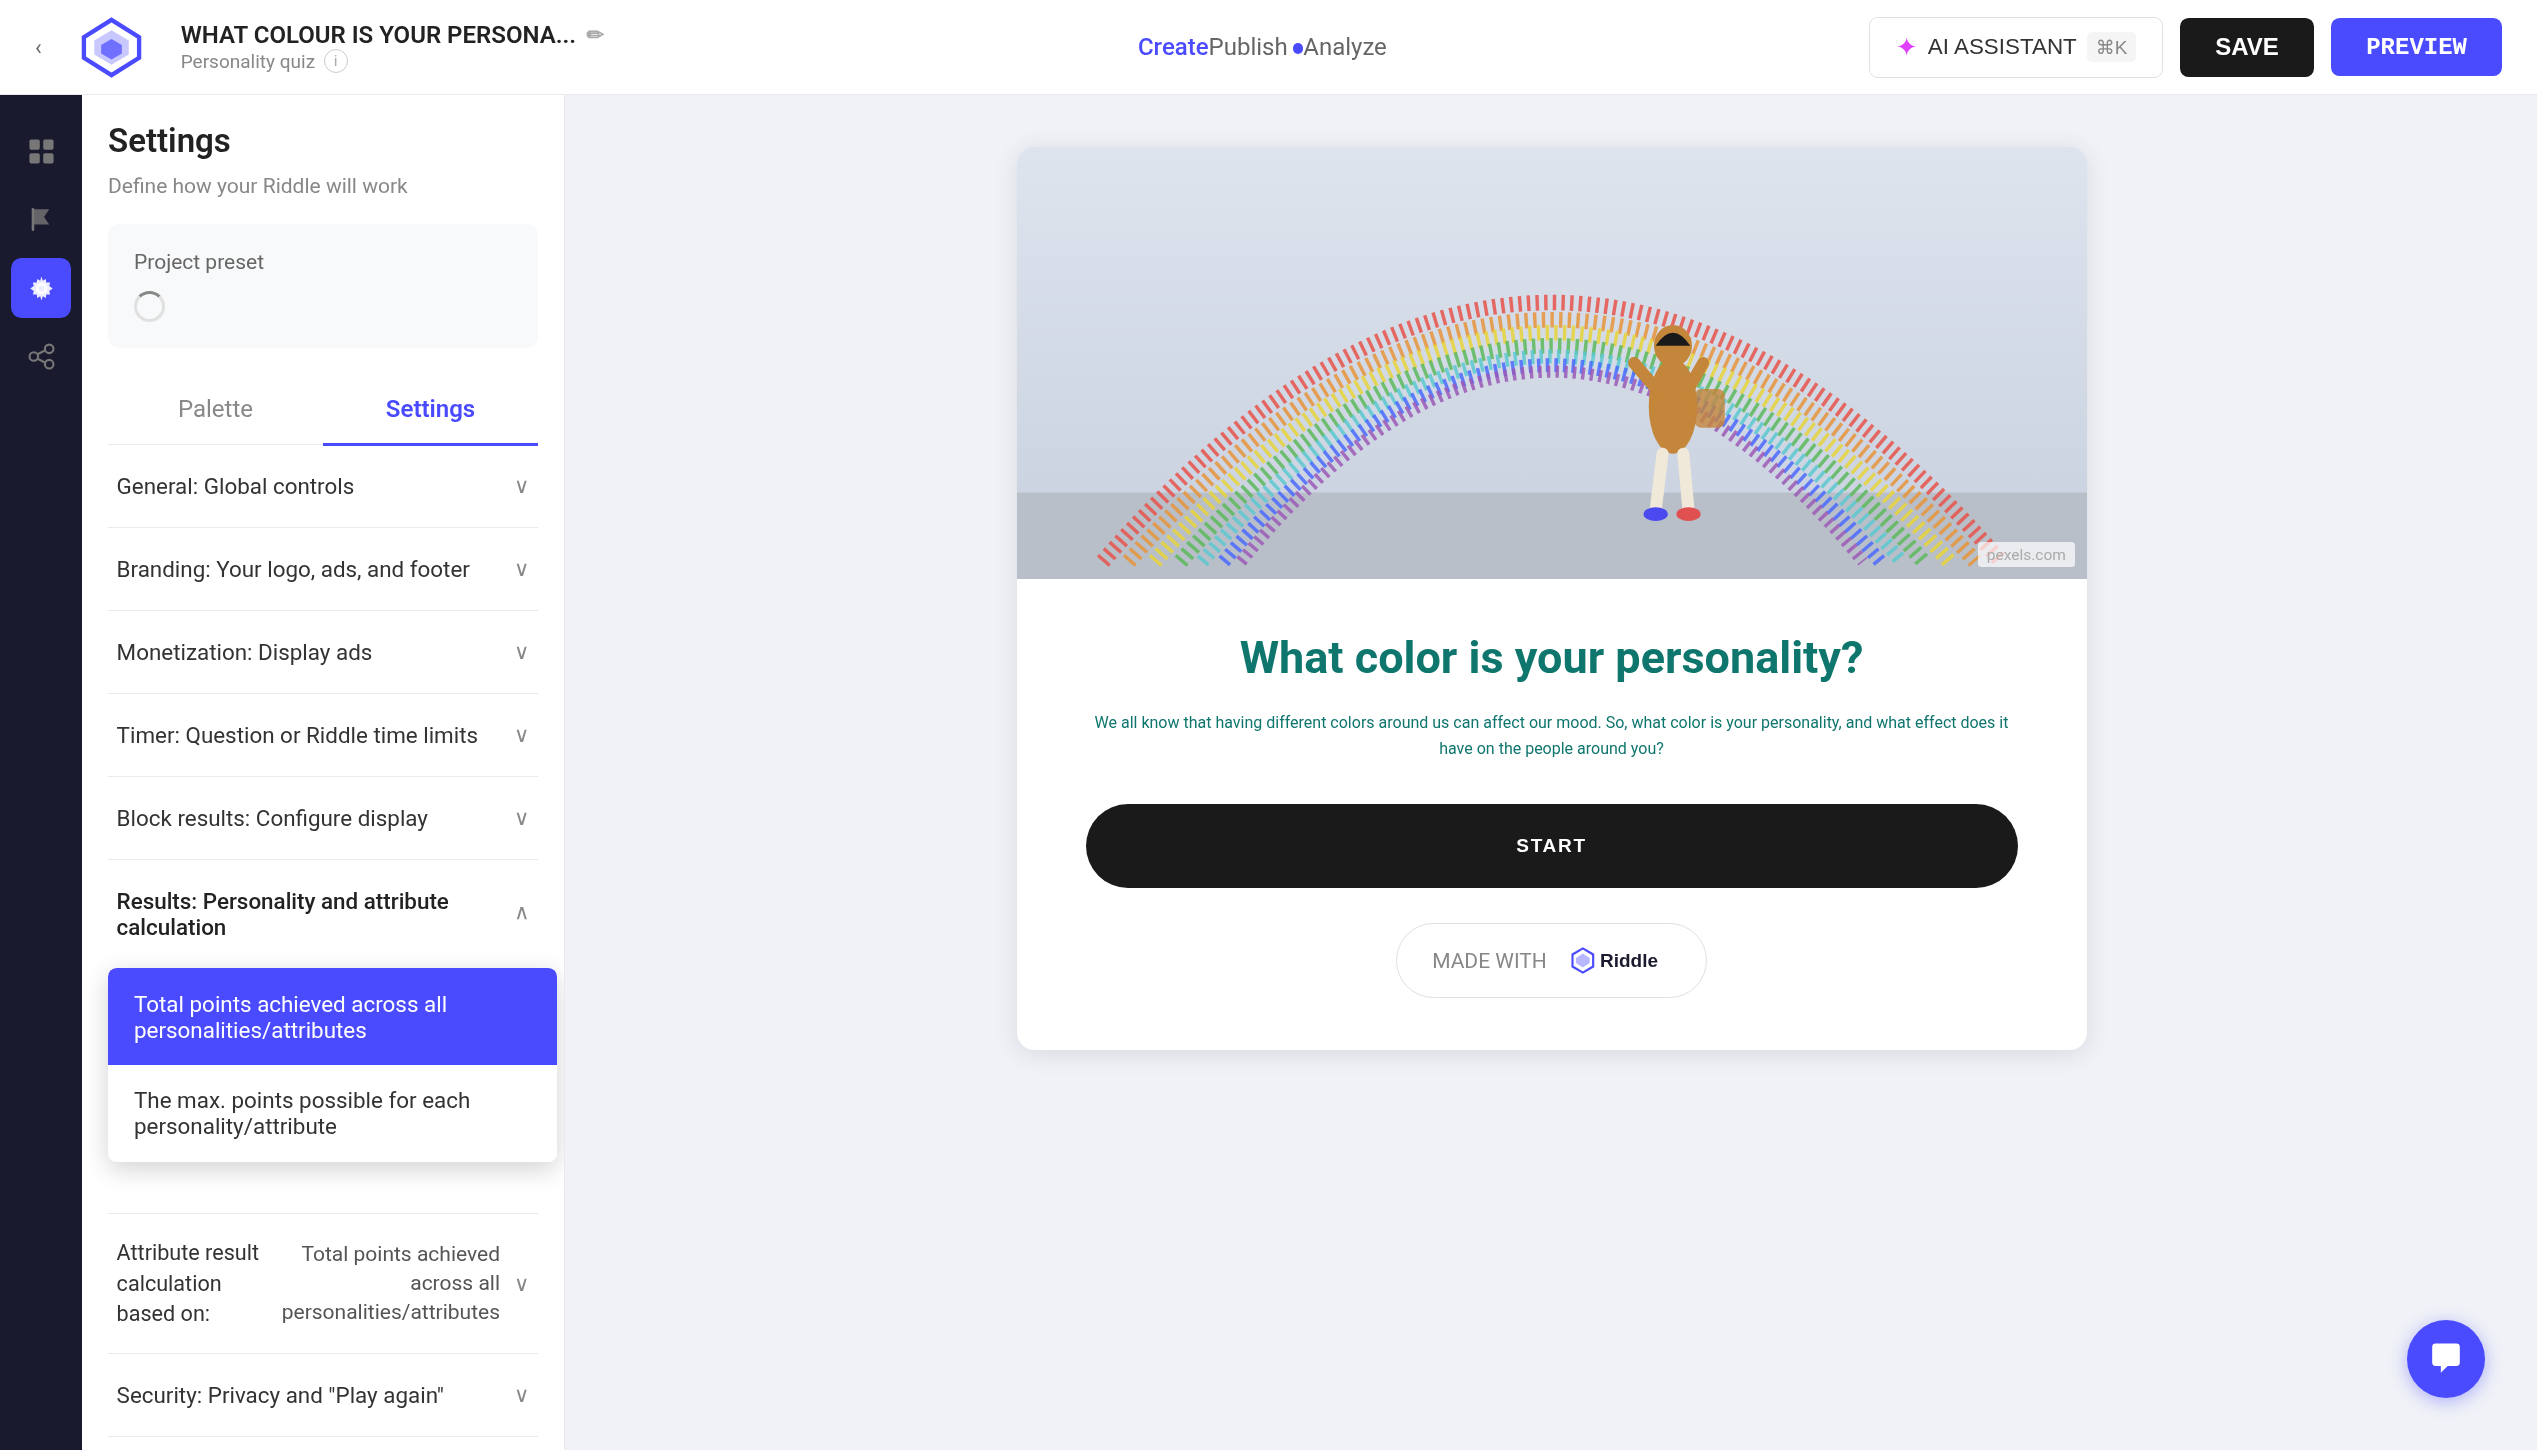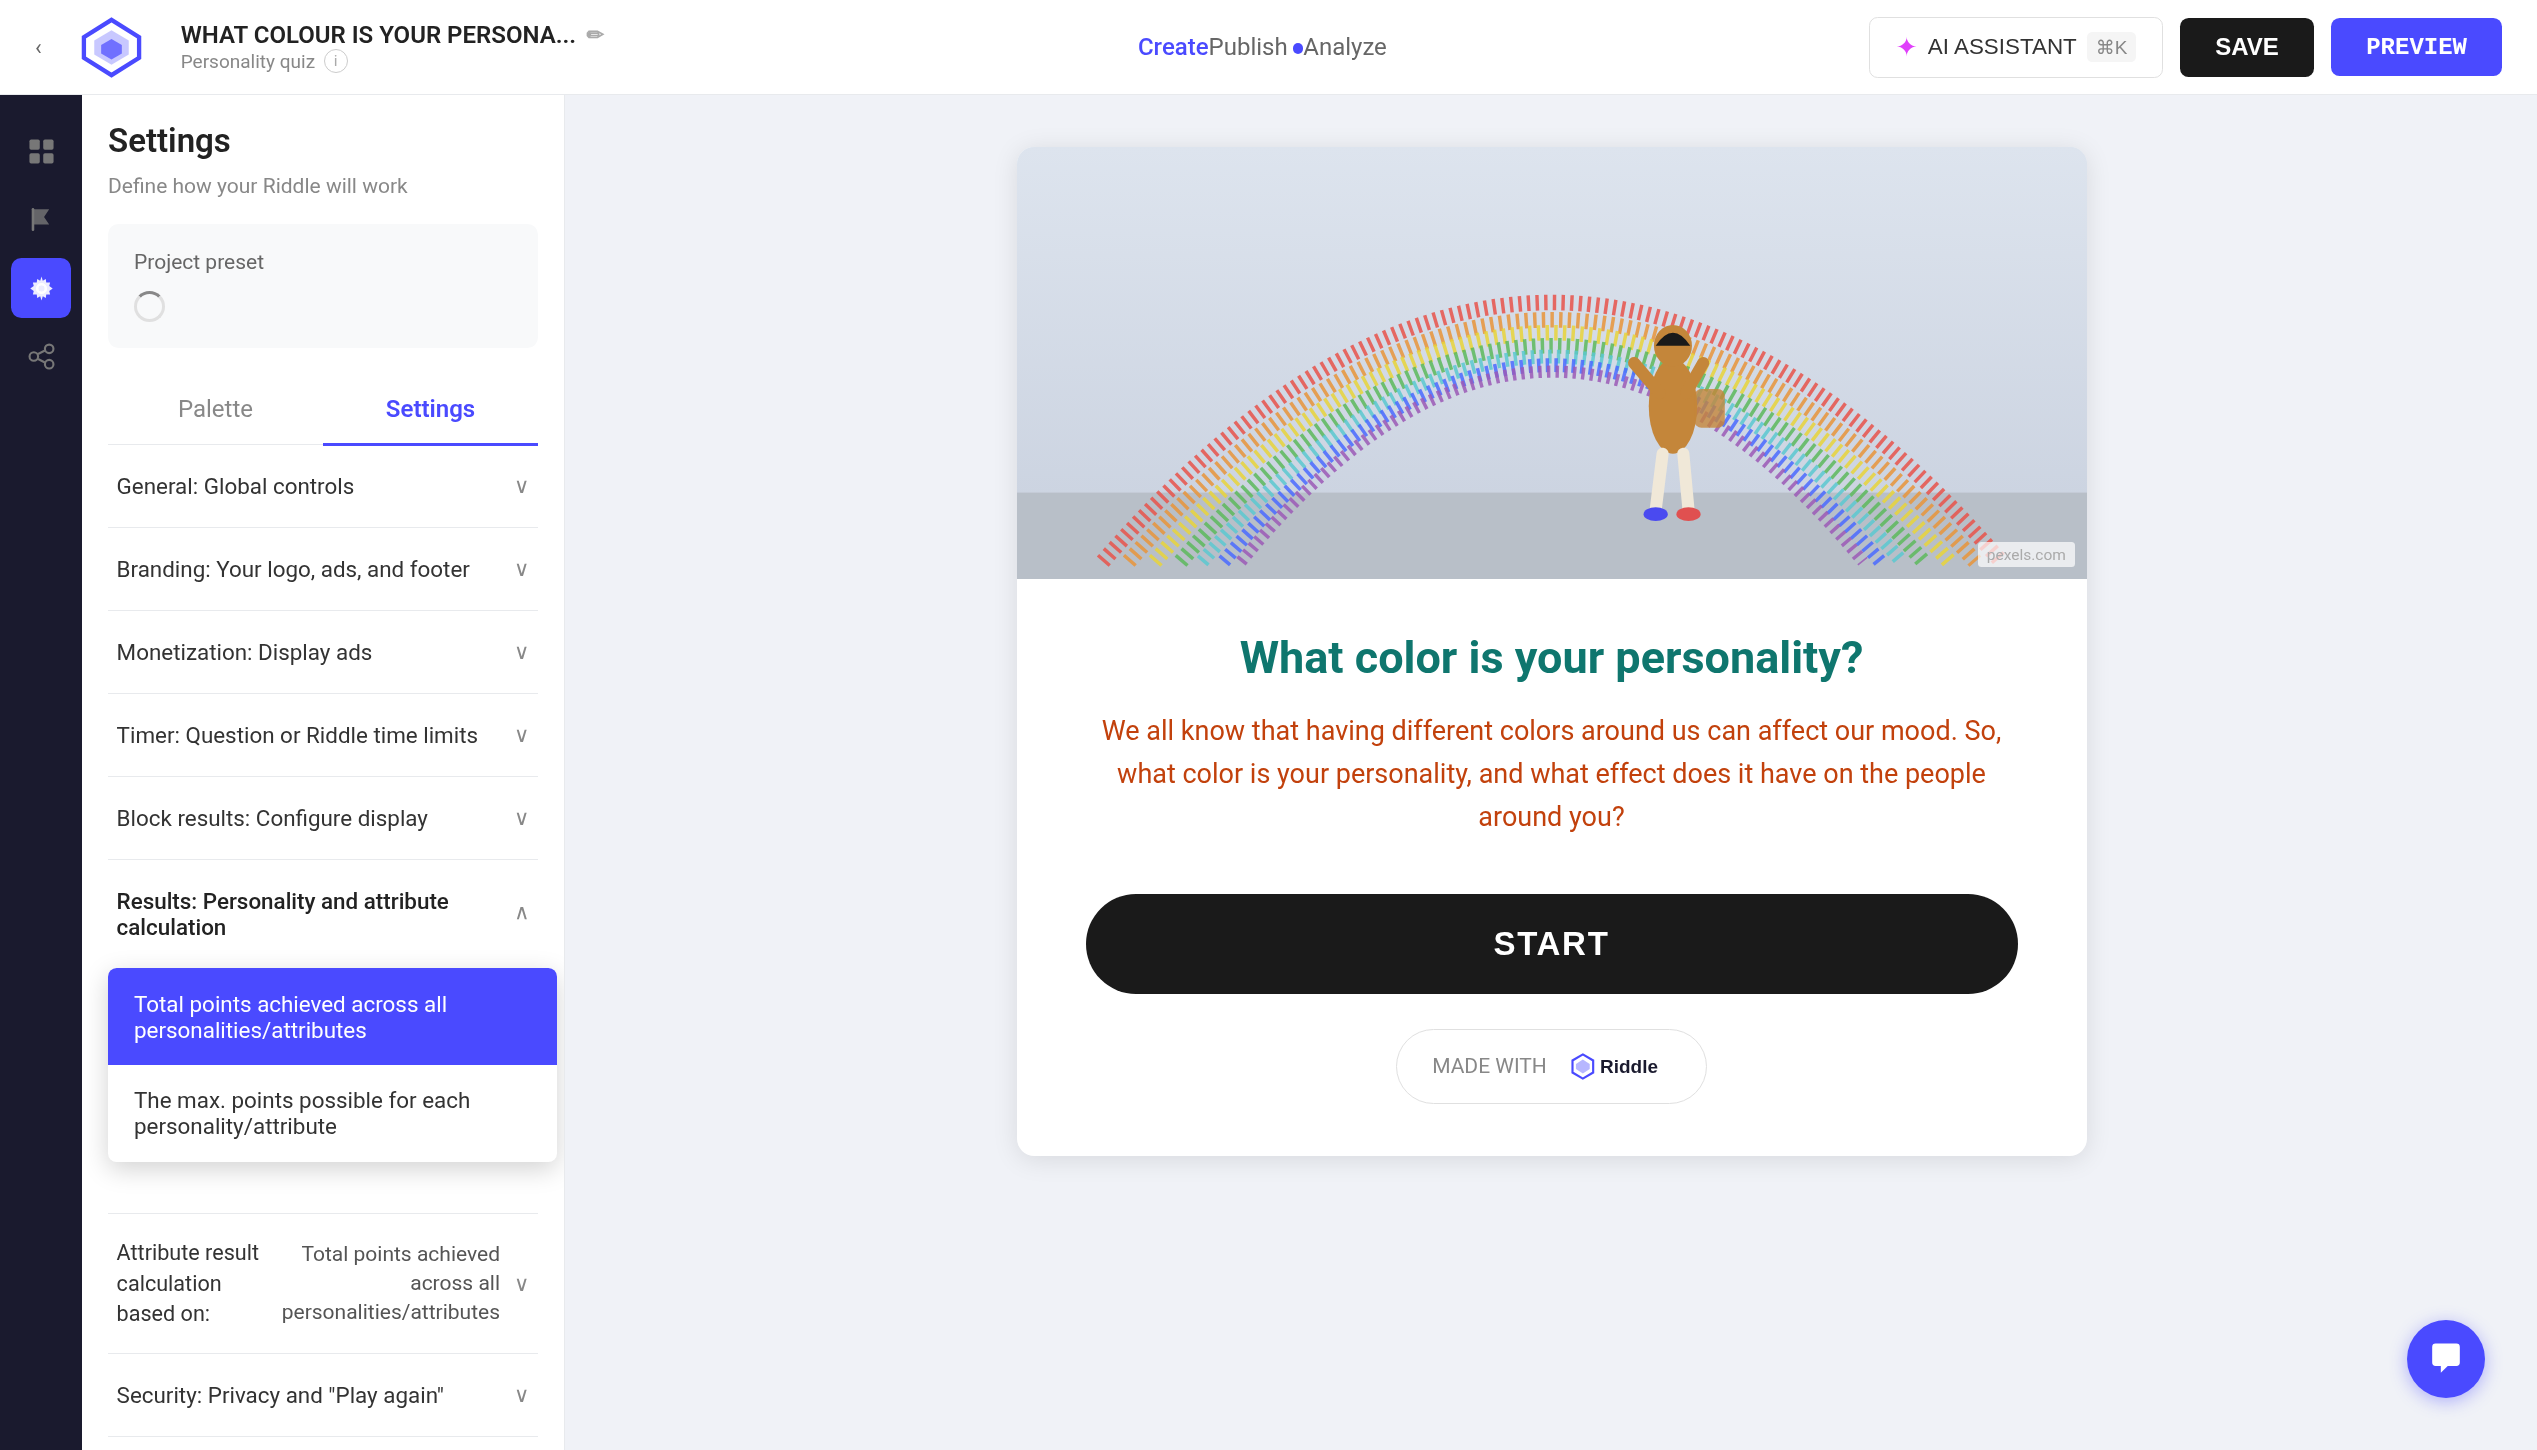--- a/index.html
+++ b/index.html
@@ -365,32 +365,32 @@
       padding: 52px 69px;
       text-align: center;
     }
     .quiz-question {
       font-size: 45px;
       font-weight: 700;
       color: #0f766e;
       margin-bottom: 26px;
     }
     .quiz-description {
-      font-size: 27px;
-      color: #c2410c;
+      font-size: 16px;
+      color: #0f766e;
       line-height: 1.6;
-      margin-bottom: 54px;
+      margin-bottom: 43px;
     }
     .btn-start {
       background: #1a1a1a;
       color: #fff;
       border: none;
       border-radius: 52px;
       padding: 31px 0;
-      font-size: 33px;
+      font-size: 19px;
       font-weight: 600;
       cursor: pointer;
       width: 100%;
       letter-spacing: 1.7px;
     }
     .made-with {
       display: flex;
       align-items: center;
       justify-content: center;
       gap: 20px;

